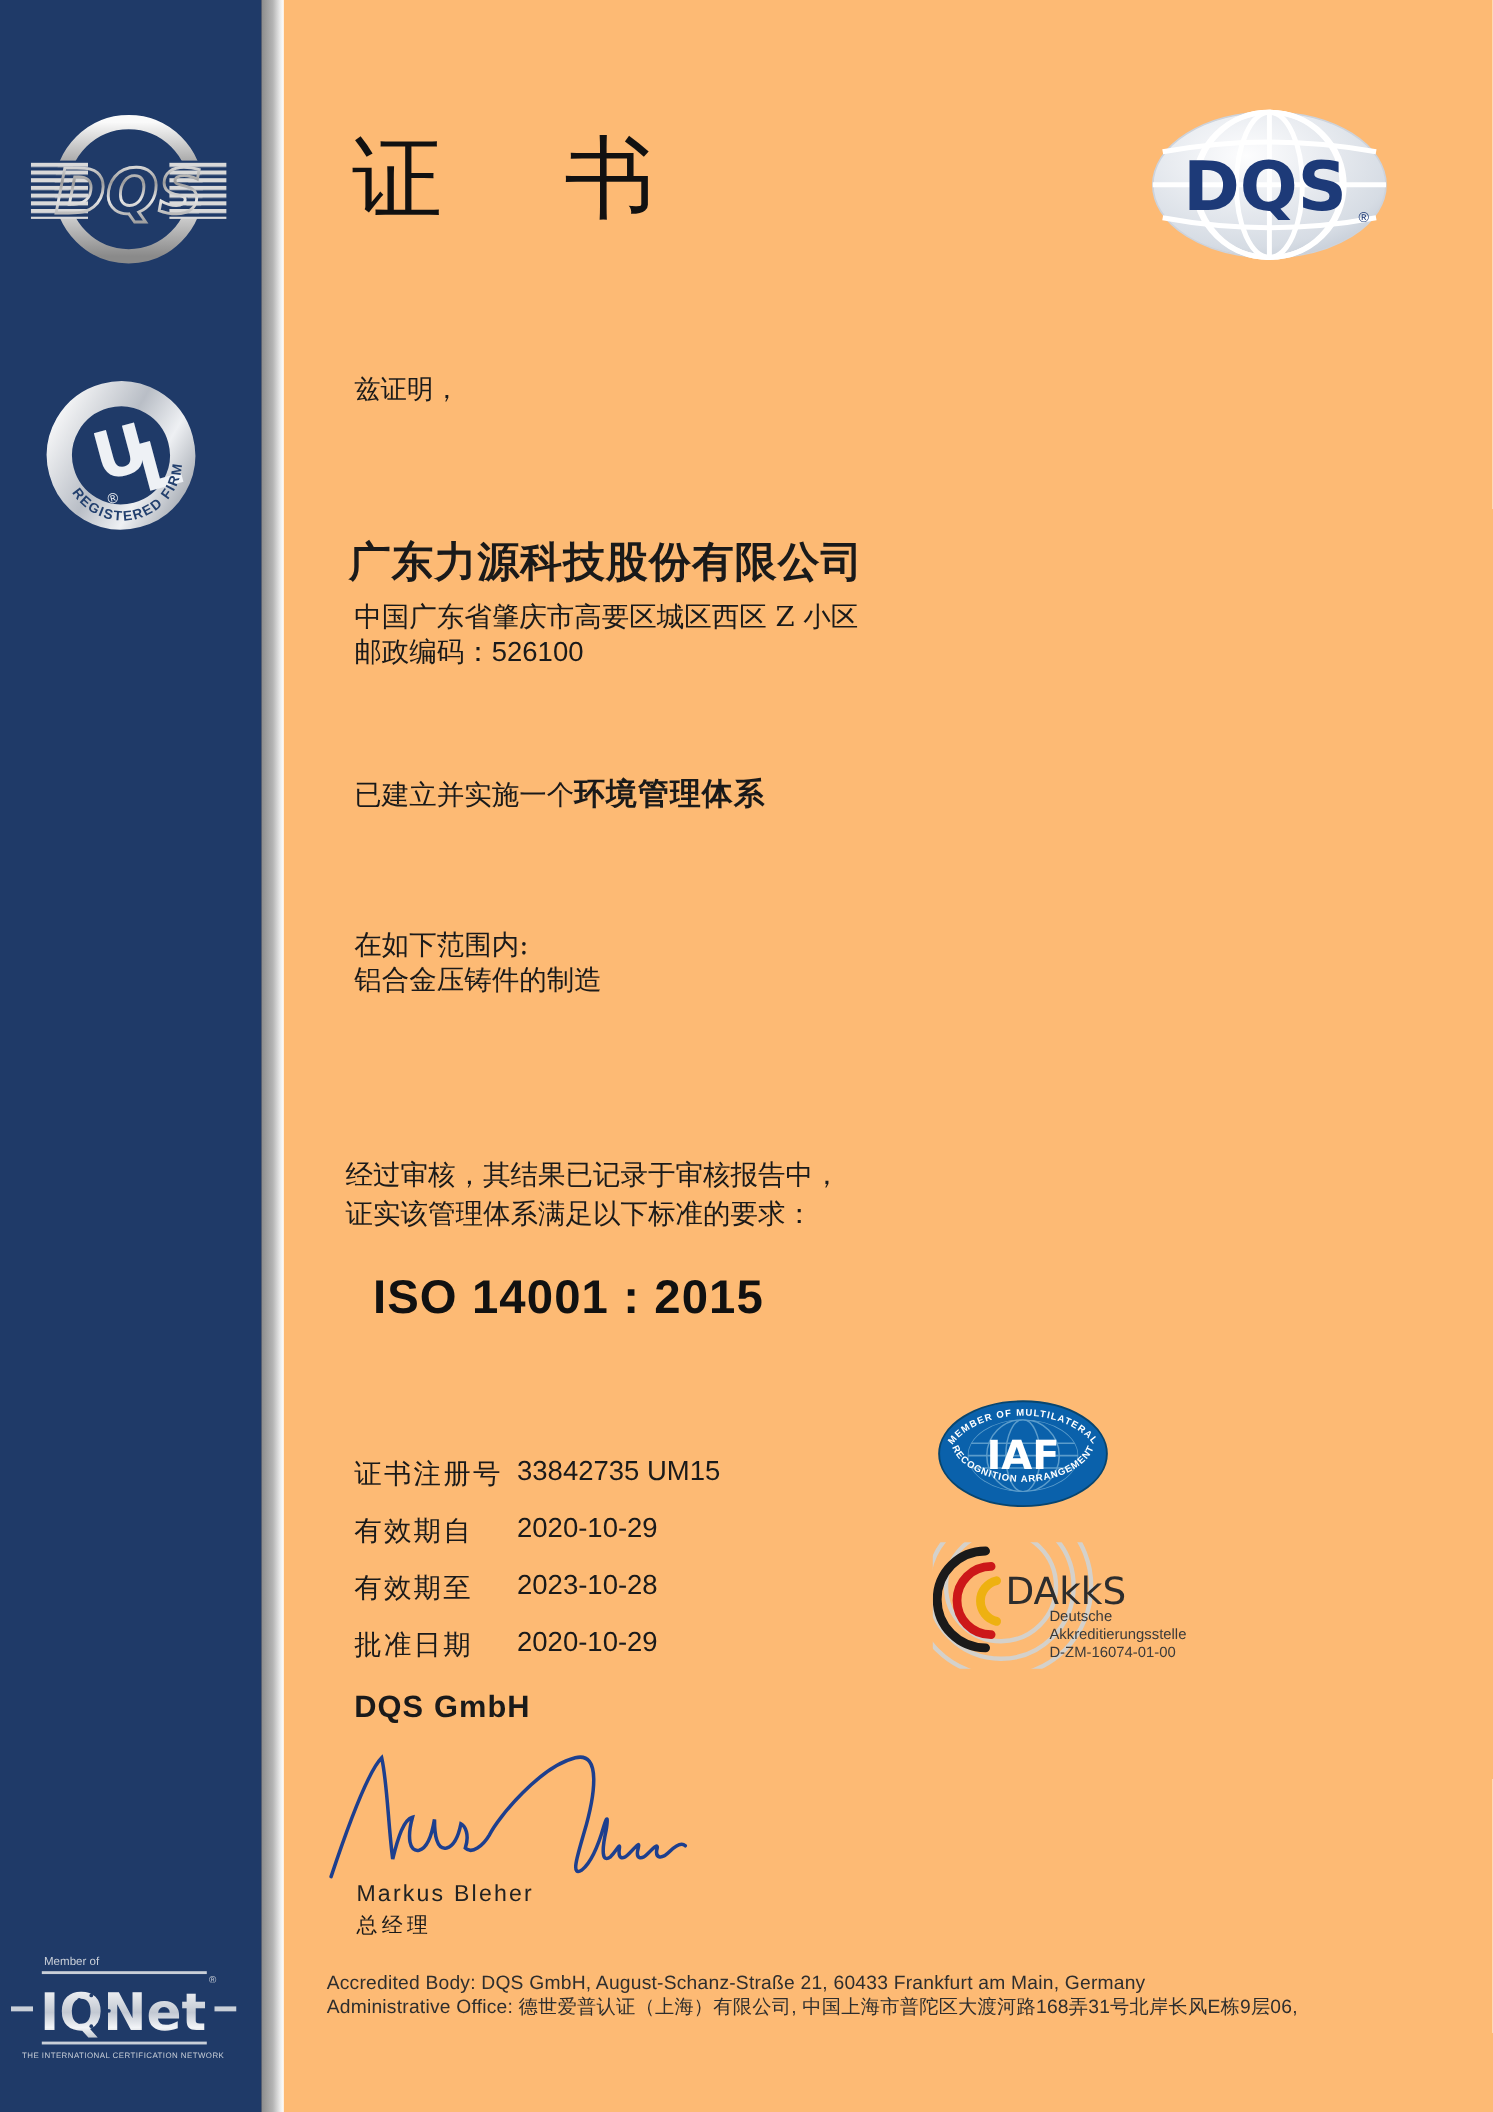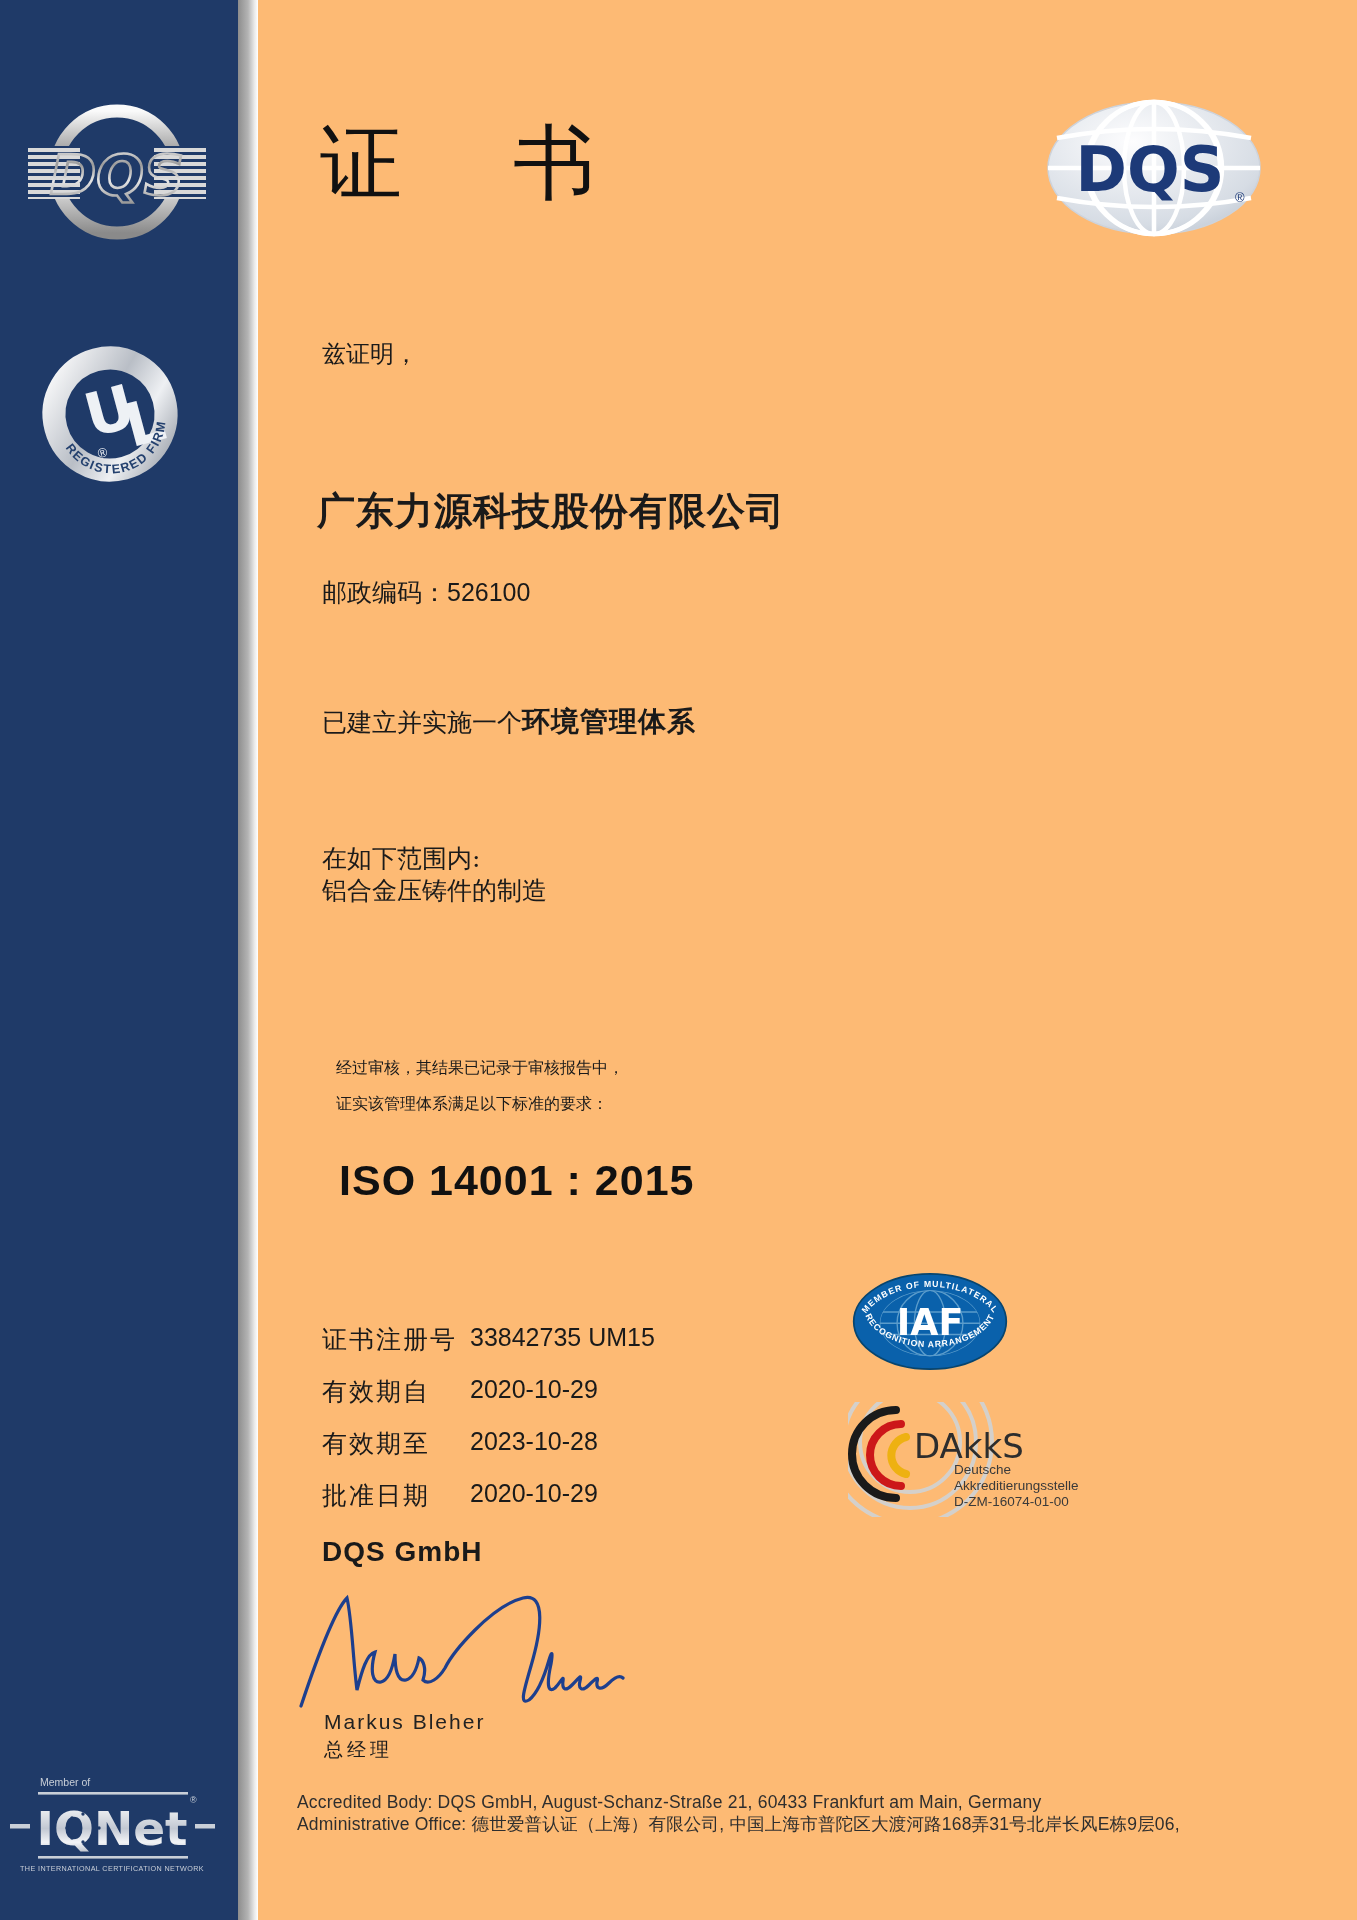--- a/index.html
+++ b/index.html
@@ -21,21 +21,21 @@
   .company-name { left:317px; top:486px; font-size:38px; font-weight:bold; letter-spacing:1px; }
   .company-address { left:322px; top:546px; font-size:25px; line-height:30px; }
   .company-postal  { left:322px; top:576px; font-size:25px; }
   .postal-num { font-family:"Liberation Sans","DejaVu Sans",sans-serif; }
 
   .statement { left:322px; top:703px; font-size:25px; }
   .statement b { font-size:28px; letter-spacing:1px; }
 
   .scope { left:322px; top:843px; font-size:25px; line-height:32px; }
 
-  .audit { left:336px; top:1050px; font-size:16px; line-height:36px; }
+  .audit { left:314px; top:1050px; font-size:25px; line-height:36px; }
 
   .standard { left:339px; top:1156px; font-size:43px; font-weight:bold; letter-spacing:1px; color:#111; }
 
   .details { left:322px; top:1323px; font-size:25px; }
   .details .row { display:flex; margin-bottom:19px; }
   .details .lbl { width:148px; font-family:Liberation Mono, monospace; letter-spacing:2px; }
   .details .val { font-family:"Liberation Sans","DejaVu Sans",sans-serif; }
 
   .issuer-name { left:322px; top:1536px; font-size:28px; font-weight:bold; letter-spacing:1px; }
   .signer-name { left:324px; top:1710px; font-size:21px; letter-spacing:2px; color:#222; }
@@ -140,20 +140,21 @@
       <ellipse cx="109" cy="70" rx="68" ry="66"></ellipse>
       <line x1="109" y1="4" x2="109" y2="136"></line>
     </g>
     <text x="105" y="93" text-anchor="middle" font-size="62" font-weight="bold" font-family="DejaVu Sans" fill="#1d3a78">DQS</text>
     <text x="190" y="104" font-size="13" fill="#1d3a78">®</text>
   </svg>
 
   <div class="abs certify-intro serif">兹证明，</div>
 
   <div class="abs company-name serif">广东力源科技股份有限公司</div>
+  <div class="abs company-address serif">中国广东省肇庆市高要区城区西区 Z 小区</div>
   <div class="abs company-postal serif"><span>邮政编码：</span><span class="postal-num">526100</span></div>
 
   <div class="abs statement serif"><span>已建立并实施一个</span><b>环境管理体系</b></div>
 
   <div class="abs scope serif">
     <div>在如下范围内:</div>
     <div>铝合金压铸件的制造</div>
   </div>
 
   <div class="abs audit serif">

